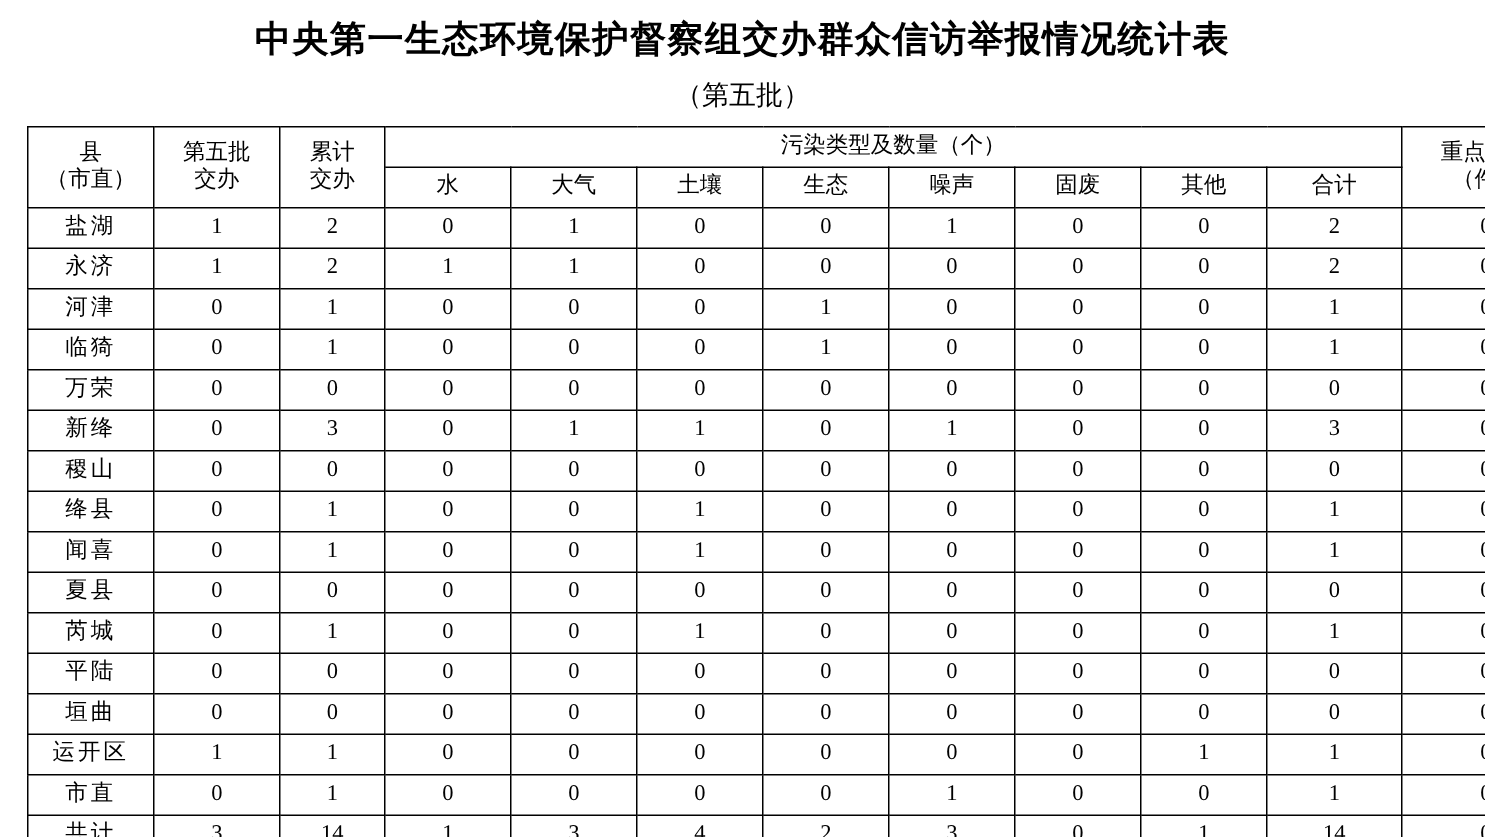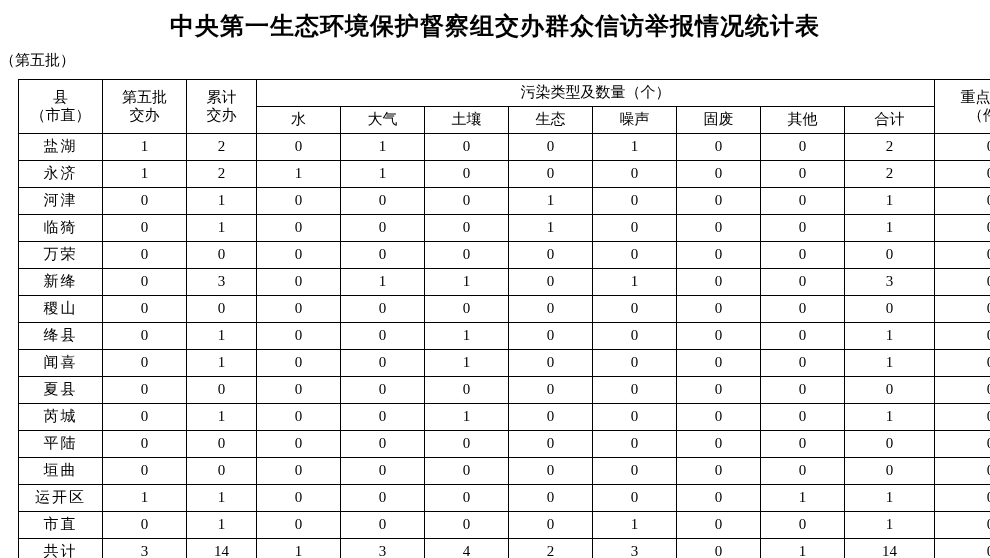--- a/index.html
+++ b/index.html
@@ -22,21 +22,22 @@
   }
   .title {
     text-align: center;
     font-size: 24px;
     font-weight: bold;
     letter-spacing: 1px;
     margin-top: 10px;
     font-family: "DejaVu Serif", "Liberation Serif", serif;
   }
   .subtitle {
-    font-size: 15px;
+    text-align: center;
+    font-size: 18px;
     margin-top: 9px;
     margin-bottom: 9px;
     font-family: "DejaVu Serif", "Liberation Serif", serif;
   }
   .table-wrap {
     padding: 0 18px;
     box-sizing: border-box;
   }
   table.stat {
     border-collapse: collapse;

